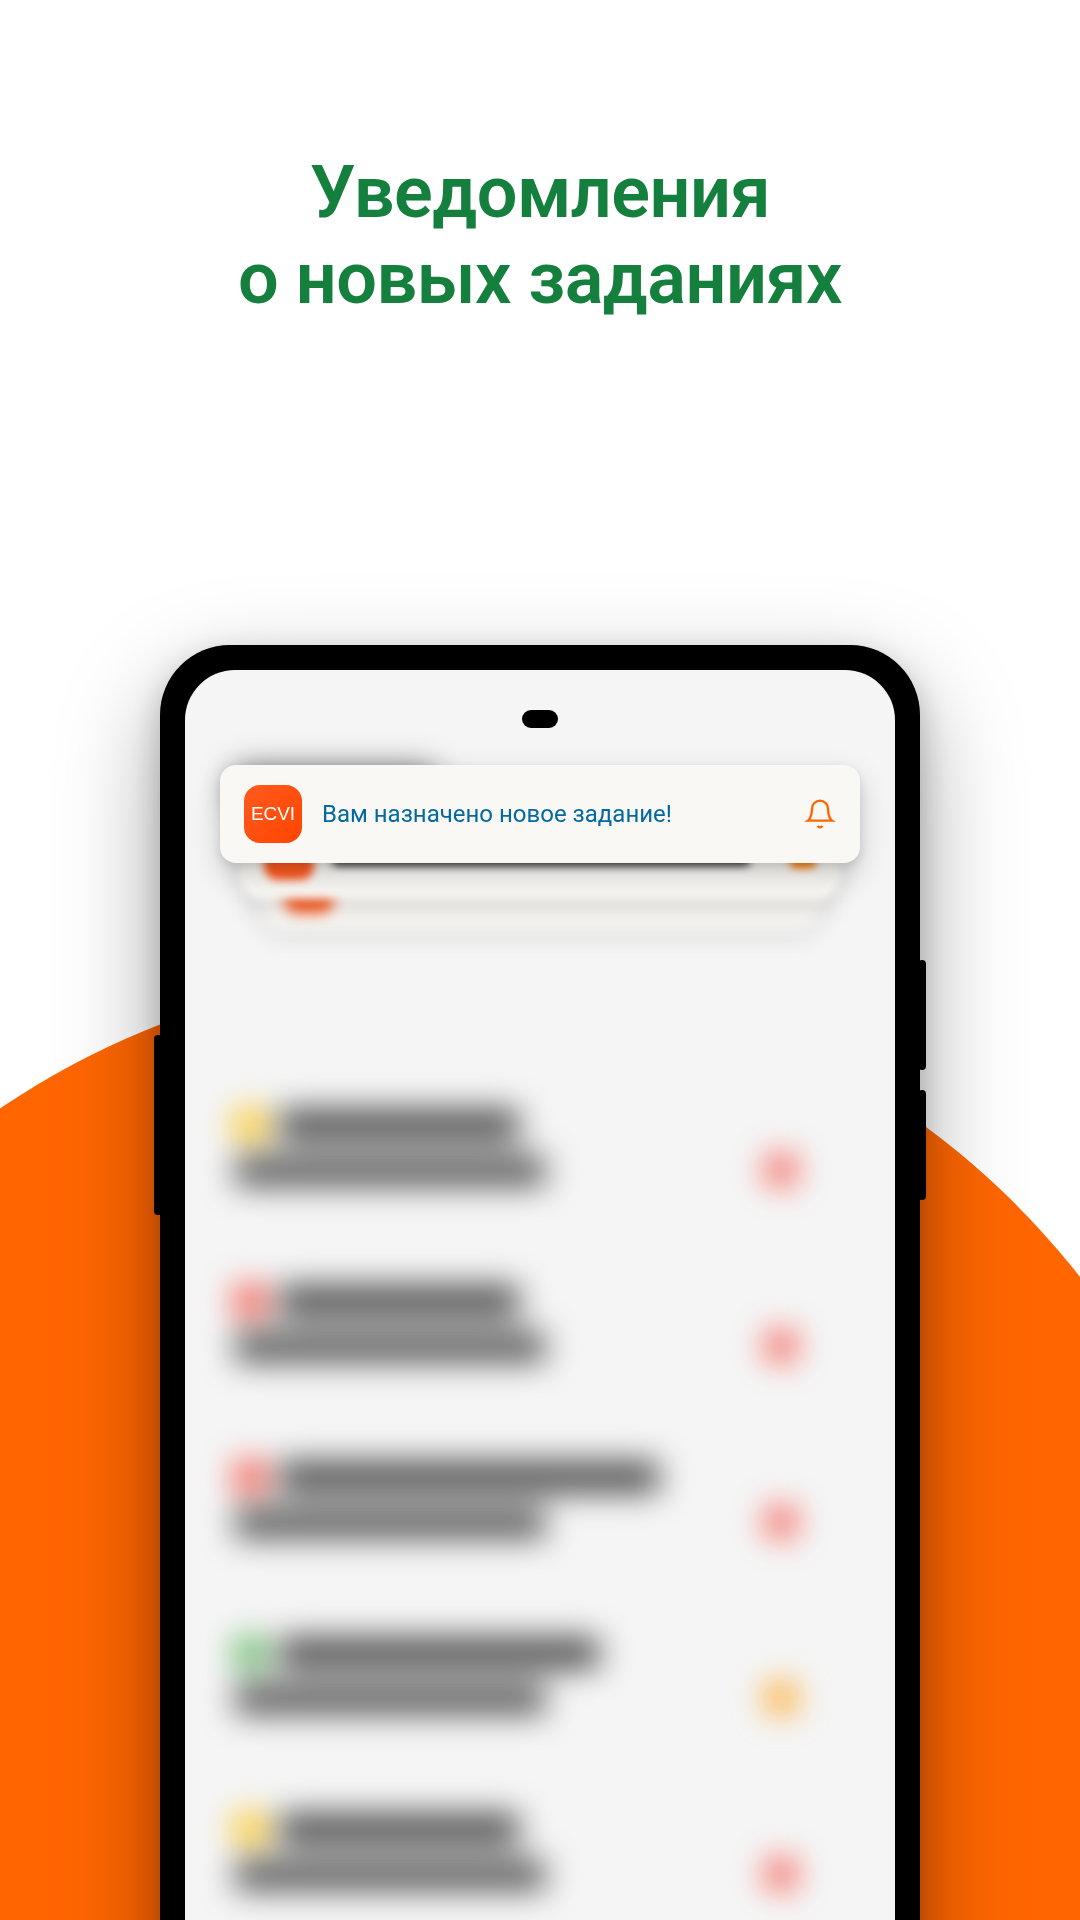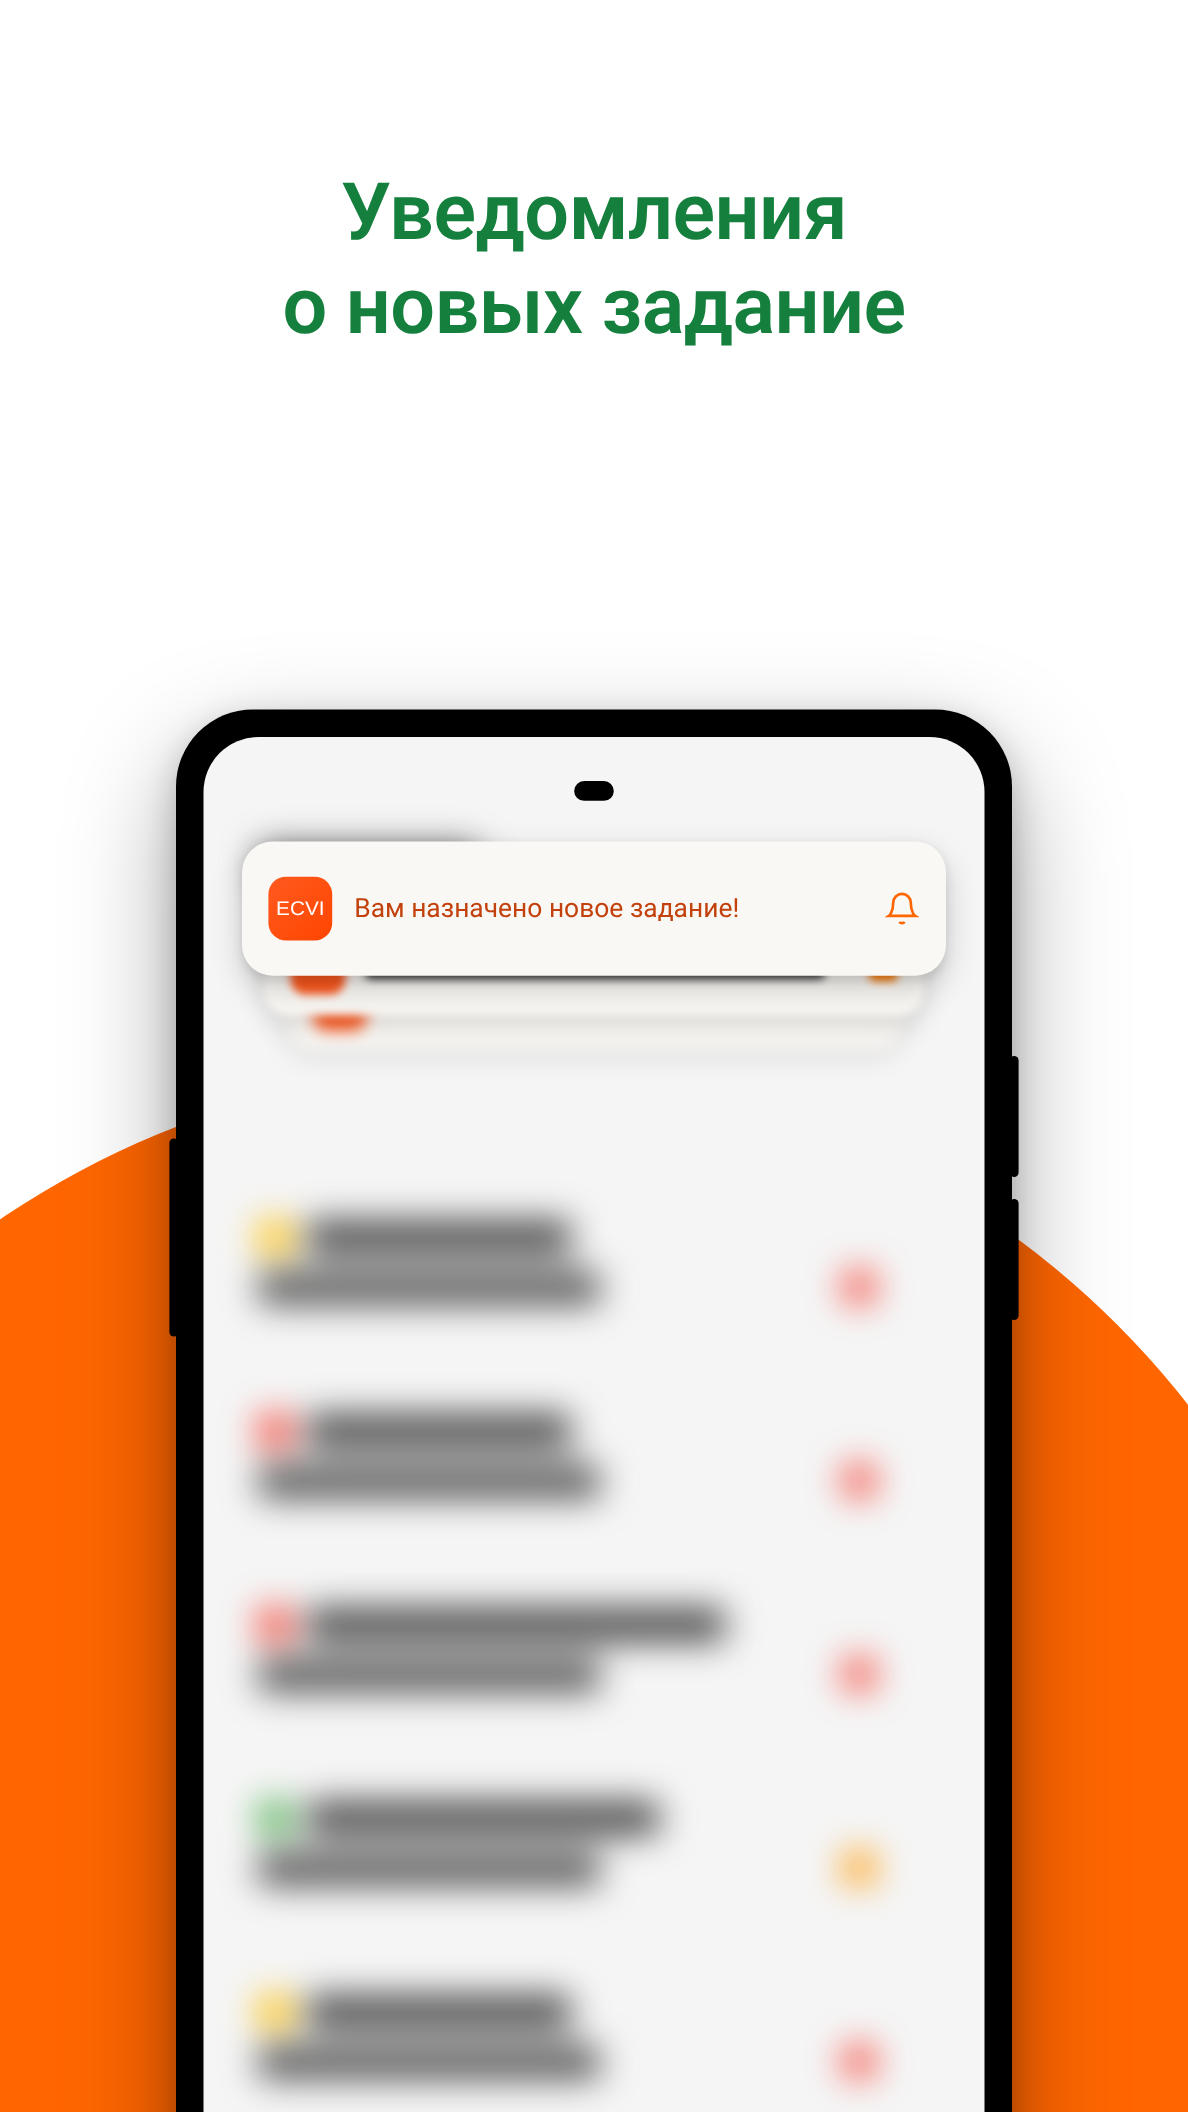--- a/index.html
+++ b/index.html
@@ -190,28 +190,28 @@
     .notification-stack {
       position: absolute;
       top: 95px;
       left: 35px;
       right: 35px;
       z-index: 15;
     }
 
     .notification-card {
       background: #faf8f4;
-      border-radius: 28px;
+      border-radius: 16px;
       display: flex;
       align-items: center;
       padding: 20px 24px;
       box-shadow: 0 12px 30px rgba(0,0,0,0.18), 0 4px 10px rgba(0,0,0,0.1);
       position: relative;
       z-index: 3;
-      height: 122px;
+      height: 98px;
     }
 
     .notification-card-2 {
       background: #faf8f4;
       border-radius: 22px;
       height: 88px;
       margin: -52px 20px 0;
       position: relative;
       z-index: 2;
       box-shadow: 0 10px 24px rgba(0,0,0,0.14);
@@ -253,21 +253,21 @@
       letter-spacing: 0px;
       font-family: Arial, sans-serif;
       transform: scaleX(1.05);
     }
 
     .notification-text {
       flex: 1;
       margin-left: 20px;
       margin-right: 14px;
       font-size: 24px;
-      color: #c2410c;
+      color: #0369a1;
       font-weight: 400;
     }
 
     .bell-icon {
       width: 32px;
       height: 32px;
       flex-shrink: 0;
     }
 
     .bl-text {
@@ -294,21 +294,21 @@
       flex-shrink: 0;
     }
   </style>
 </head>
 <body>
 
 <div class="bg-circle"></div>
 
 <h1 class="headline">
   <span>Уведомления</span><br>
-  <span>о новых задание</span>
+  <span>о новых заданиях</span>
 </h1>
 
 <div class="phone">
   <div class="side-button side-button-right-1"></div>
   <div class="side-button side-button-right-2"></div>
   <div class="side-button side-button-left"></div>
 
   <div class="phone-screen">
     <div class="camera-dot"></div>
 

